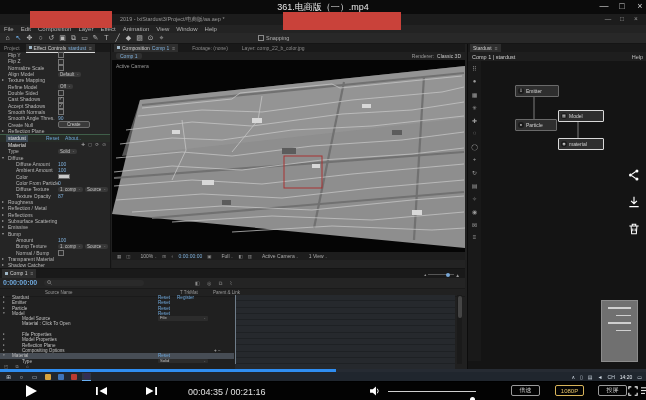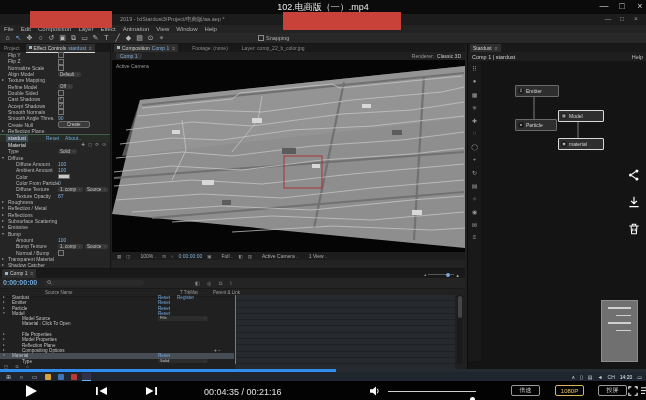--- a/index.html
+++ b/index.html
@@ -114,33 +114,33 @@
   #clock{color:#e8eef5;}
   
   .censor{background:#c9423a;z-index:30;}
   #progress{left:0;top:369px;width:646px;height:2.5px;background:#262b33;z-index:20;}
   #played{left:0;top:0;height:2.5px;background:#2f8df0;}
   #overlayicons{right:5px;top:168px;z-index:25;display:flex;flex-direction:column;}
   .ovic{margin-bottom:13px;width:14px;height:14px;}
   .ovic svg{width:14px;height:14px;}
   #controls{left:0;top:382px;width:646px;height:18px;background:#030303;z-index:20;}
   .pc{position:absolute;cursor:pointer;}
-  #ptime{left:204px;top:5px;font-size:9px;color:#e2e2e2;white-space:nowrap;}
+  #ptime{left:188px;top:5px;font-size:9px;color:#e2e2e2;white-space:nowrap;}
   #volslider{left:388px;top:8.5px;width:88px;height:1px;background:#cfcfcf;}
   #volknob{top:6px;width:5px;height:5px;border-radius:50%;background:#fff;}
   .pbtn{position:absolute;top:3px;width:29px;height:11px;border:1px solid #9a9a9a;border-radius:2px;color:#d6d6d6;font-size:6px;display:flex;align-items:center;justify-content:center;box-sizing:border-box;cursor:pointer;white-space:nowrap;}
   .pbtn.gold{border-color:#d8b45a;color:#e6c36a;}
 </style>
 </head>
 <body>
 
 <div id="stage">
 
   <div class="abs" id="titlebar">
-    <div class="abs" id="win-title">102.电商版（一）.mp4</div>
+    <div class="abs" id="win-title">361.电商版（一）.mp4</div>
     <div class="abs winctl" style="left:596px">—</div>
     <div class="abs winctl" style="left:614px">□</div>
     <div class="abs winctl" style="left:632px">×</div>
   </div>
 
   <div class="abs" id="video">
 
     <div class="abs" id="ae-titlebar">
       <div class="abs" id="ae-path">2019 - lxiStardust3/Project/电商版/aa.aep *</div>
       <div class="abs aectl" style="left:602px">—</div>

